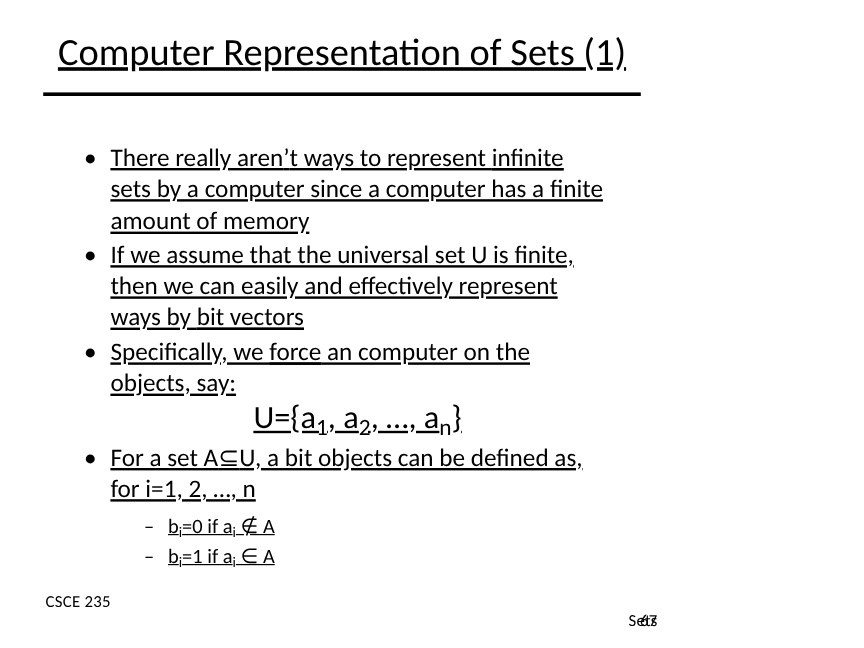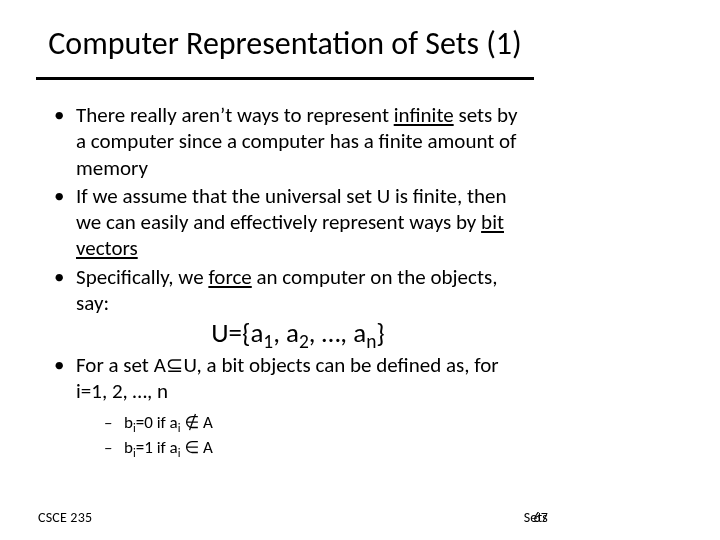--- a/index.html
+++ b/index.html
@@ -10,38 +10,39 @@
     background: #fff;
     font-family: Calibri, "Segoe UI", Arial, sans-serif;
     color: #000;
     overflow: hidden;
   }
   .slide {
     width: 570px;
     height: 540px;
     position: relative;
     box-sizing: border-box;
+    text-decoration: underline;
   }
   .title {
     font-size: 32px;
     font-weight: 400;
     text-align: center;
     padding: 24px 40px 8px 40px;
   }
   .rule {
     border: none;
     border-top: 3px solid #000;
     margin: 6px 36px 0 36px;
   }
   .body {
     padding: 22px 50px 0 50px;
   }
   ul.lvl1 {
     list-style: none;
-    margin: 0;
+    margin: 16px;
     padding: 0;
   }
   ul.lvl1 > li {
     position: relative;
     padding-left: 26px;
     font-size: 21px;
     line-height: 1.25;
     margin-bottom: 2px;
   }
   ul.lvl1 > li::before {
@@ -80,21 +81,21 @@
   .footer {
     position: absolute;
     bottom: 14px;
     left: 0;
     width: 100%;
     box-sizing: border-box;
     padding: 0 22px;
     font-size: 14px;
     letter-spacing: 0.2px;
   }
-  .foot-left { position: absolute; left: 38px; bottom: 0; margin-top: 38px; }
+  .foot-left { position: absolute; left: 38px; bottom: 16px; margin-top: 38px; }
   .foot-center { display: block; text-align: right; }
   .foot-right { position: absolute; right: 22px; bottom: 0; }
 </style>
 </head>
 <body>
 
 <div class="slide">
 
   <div class="title">Computer Representation of Sets (1)</div>
   <hr class="rule">

